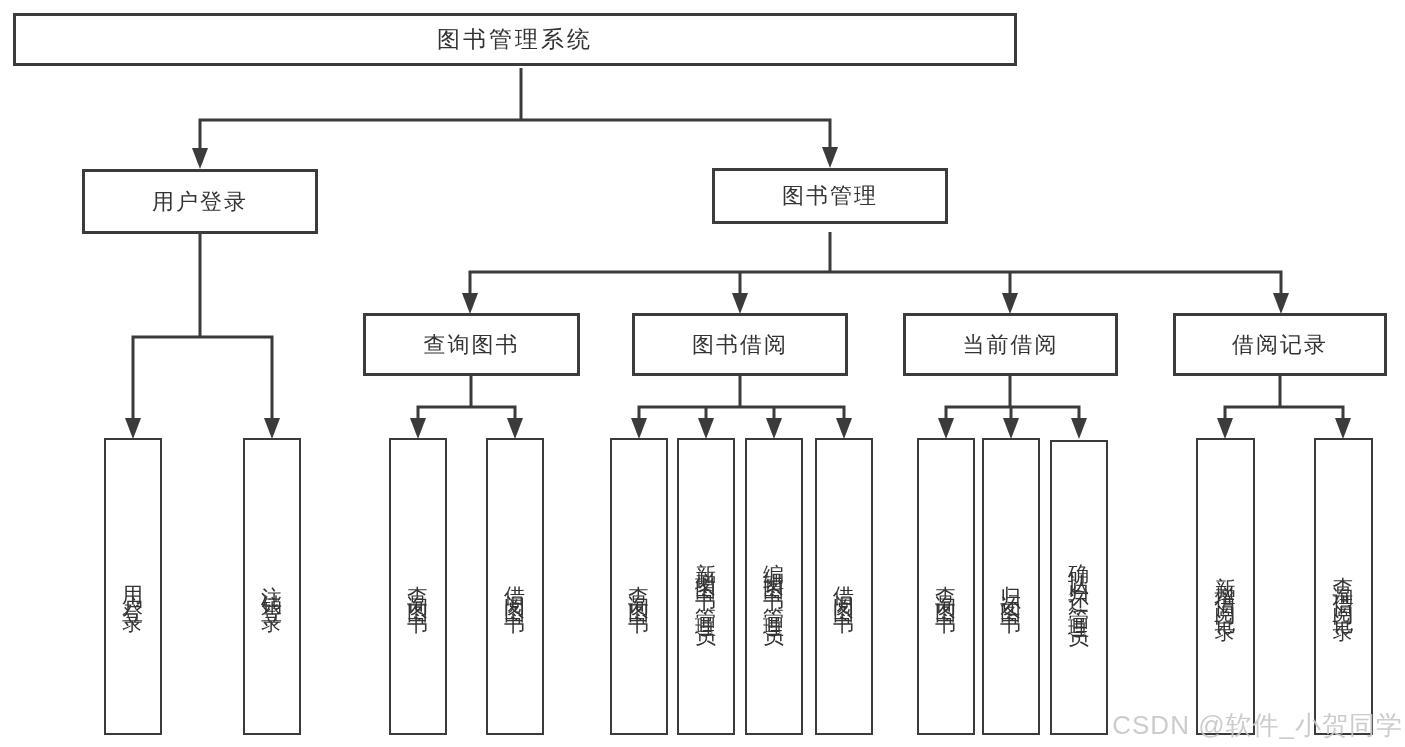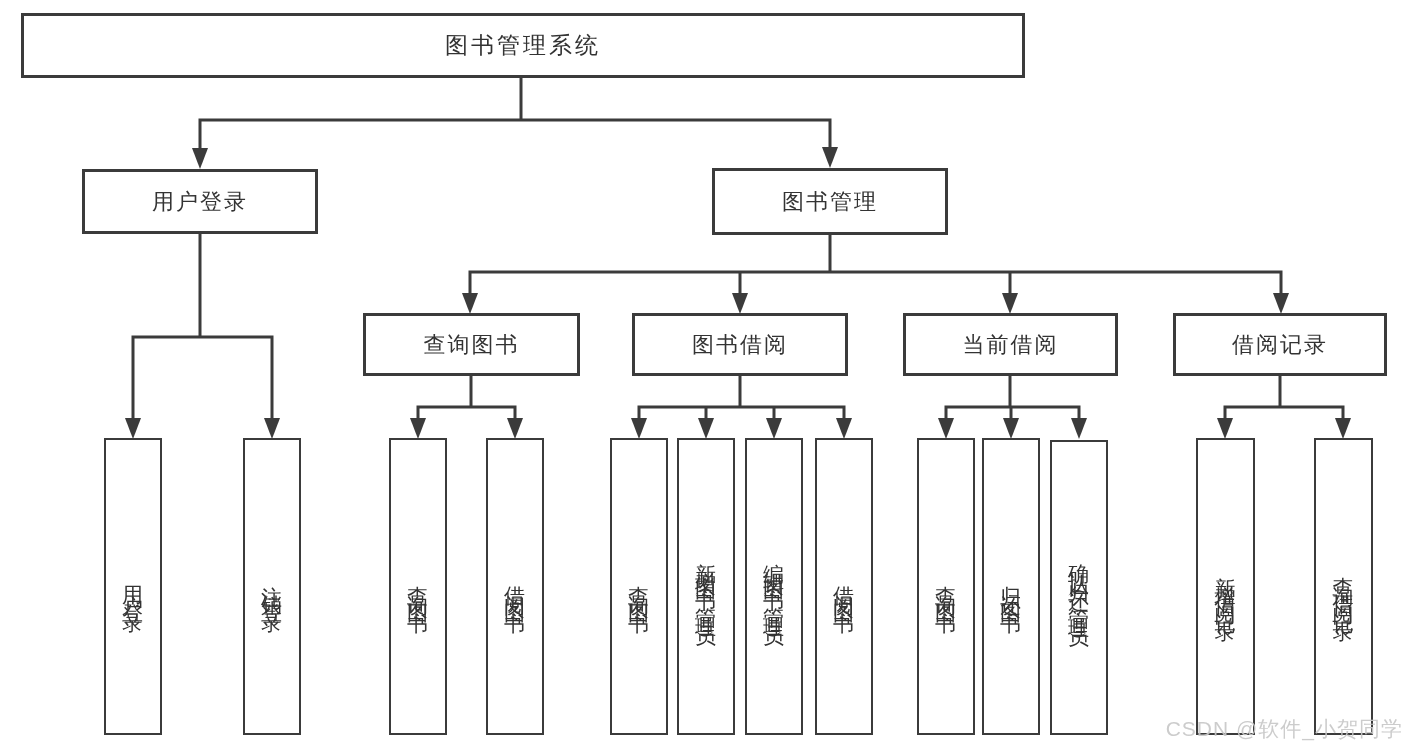--- a/index.html
+++ b/index.html
@@ -31,21 +31,21 @@
     text-orientation:mixed;
     font-size:21px;
     letter-spacing:9px;
     white-space:normal;
     line-height:1;
   }
   .watermark{
     position:absolute;
     right:2px;bottom:4px;
     z-index:3;
-    font-size:21px;
+    font-size:26px;
     color:#c8c8c8;
     letter-spacing:1px;
     opacity:.92;
   }
 </style>
 </head>
 <body>
 
 <div class="canvas">
 
@@ -94,24 +94,24 @@
       <polygon points="766,418 782,418 774,439"></polygon>
       <polygon points="836,418 852,418 844,439"></polygon>
       <polygon points="938,418 954,418 946,439"></polygon>
       <polygon points="1003,418 1019,418 1011,439"></polygon>
       <polygon points="1071,418 1087,418 1079,439"></polygon>
       <polygon points="1217,418 1233,418 1225,439"></polygon>
       <polygon points="1335,418 1351,418 1343,439"></polygon>
     </g>
   </svg>
 
-  <div class="node root" style="left:21px;top:13px;width:1004px;height:65px;">图书管理系统</div>
+  <div class="node root" style="left:13px;top:13px;width:1004px;height:53px;">图书管理系统</div>
 
   <div class="node" style="left:82px;top:169px;width:236px;height:65px;">用户登录</div>
-  <div class="node" style="left:712px;top:168px;width:236px;height:67px;">图书管理</div>
+  <div class="node" style="left:712px;top:168px;width:236px;height:56px;">图书管理</div>
 
   <div class="node" style="left:363px;top:313px;width:217px;height:63px;">查询图书</div>
   <div class="node" style="left:903px;top:313px;width:215px;height:63px;">当前借阅</div>
   <div class="node" style="left:632px;top:313px;width:216px;height:63px;">图书借阅</div>
   <div class="node" style="left:1173px;top:313px;width:214px;height:63px;">借阅记录</div>
 
   <div class="node leaf" style="left:104px;top:438px;width:58px;height:297px;">用户登录</div>
   <div class="node leaf" style="left:243px;top:438px;width:58px;height:297px;">注销登录</div>
 
   <div class="node leaf" style="left:389px;top:438px;width:58px;height:297px;">查询图书</div>

